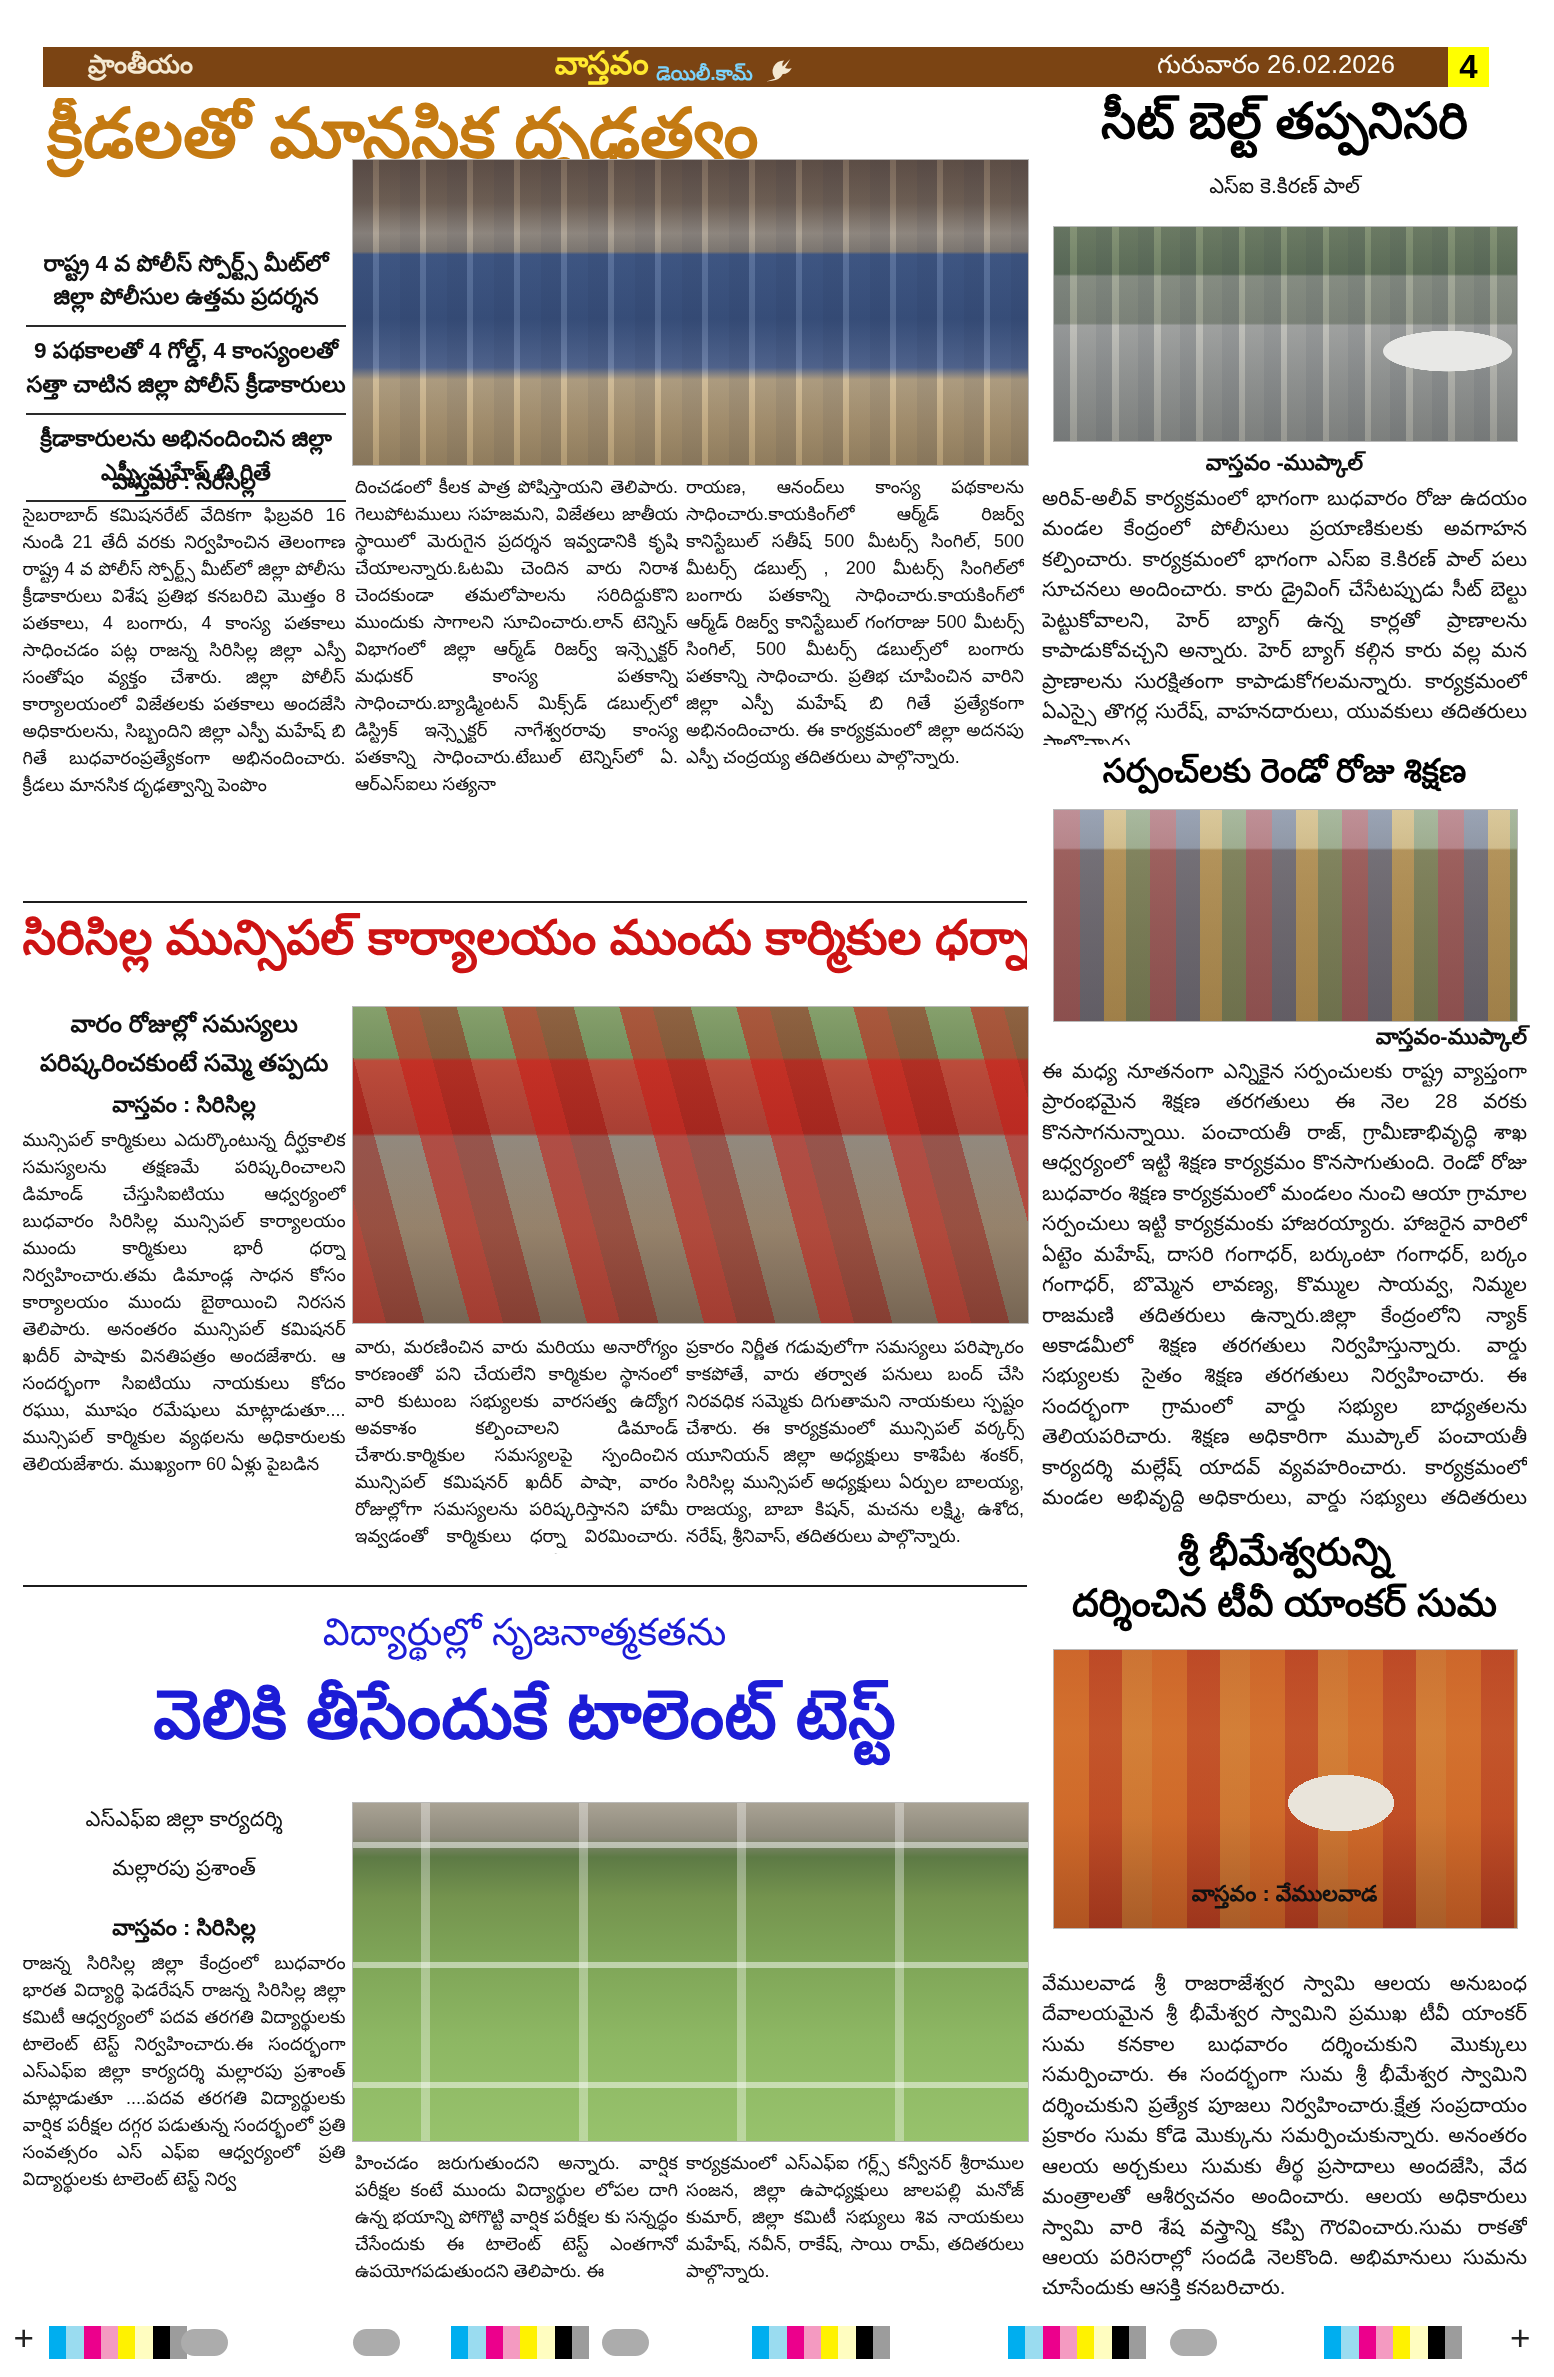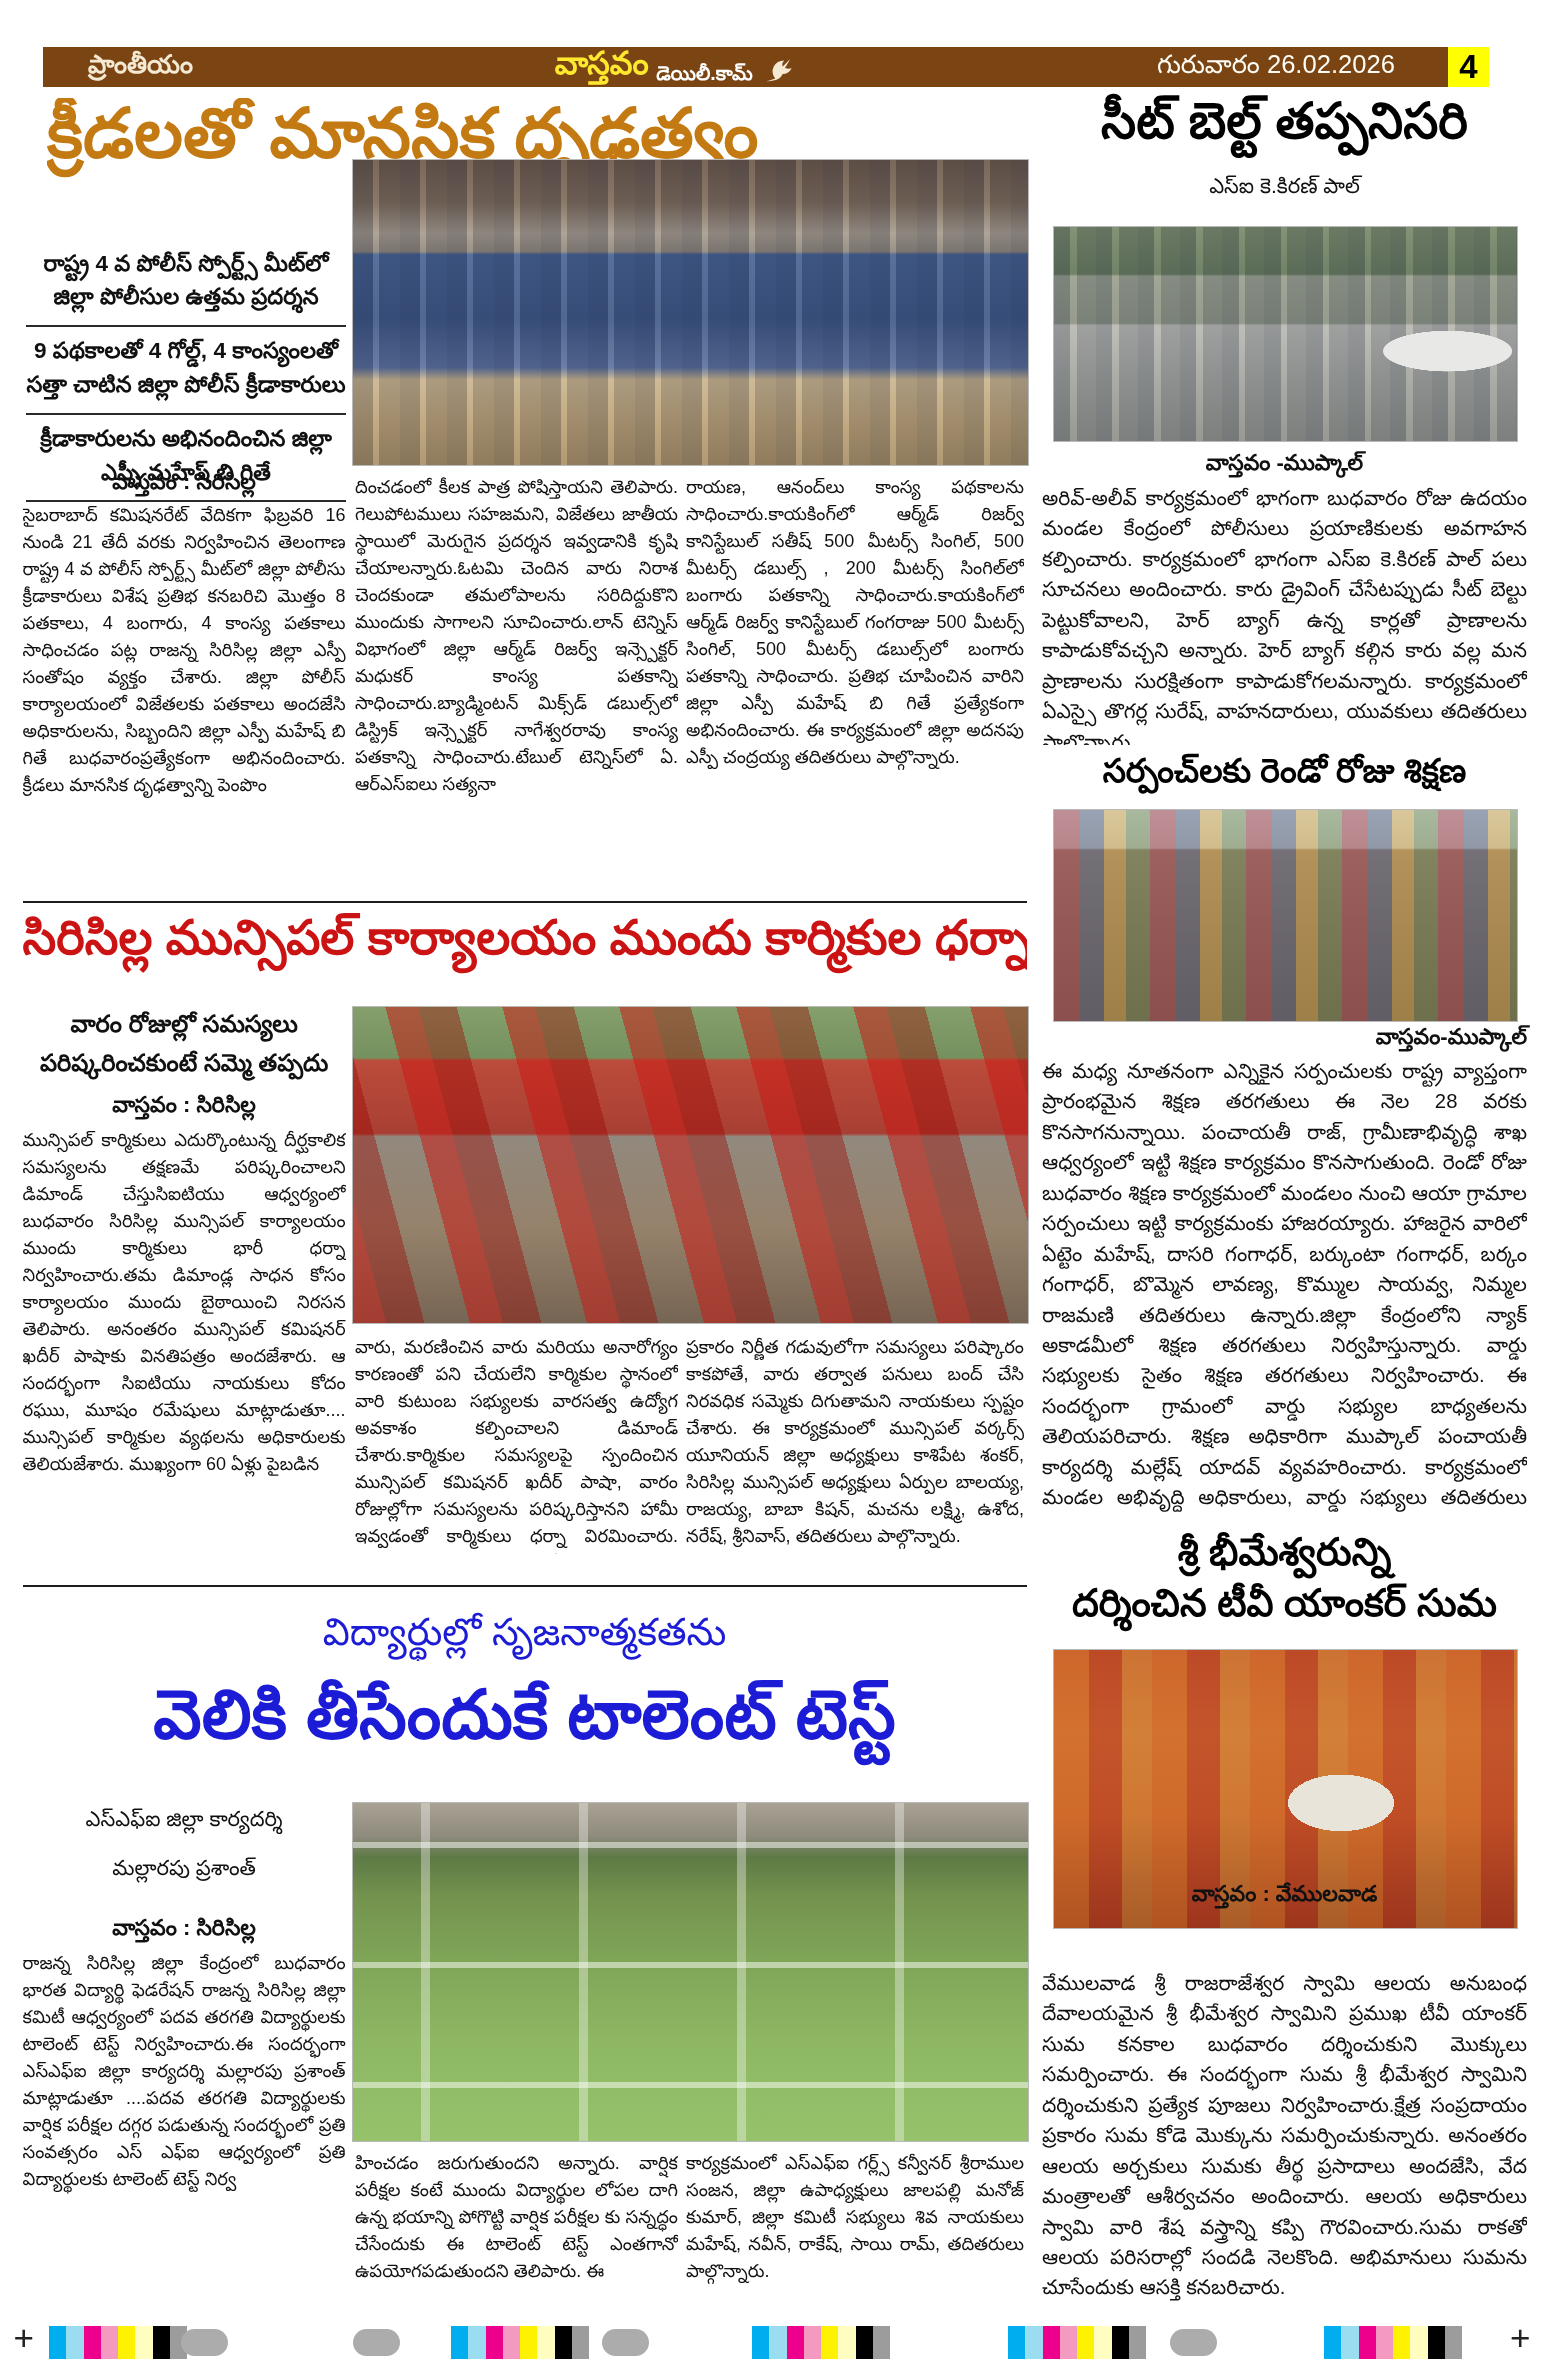--- a/index.html
+++ b/index.html
@@ -4,21 +4,21 @@
 <style>
   html,body{margin:0;padding:0;background:#e8e8e8;}
   .page{position:relative;width:1555px;height:2377px;background:#ffffff;
         font-family:"Liberation Sans",sans-serif;overflow:hidden;color:#111;}
   .abs{position:absolute;}
   
   .masthead{background:#7B4413;display:flex;align-items:center;gap:6px;}
   .masthead .section{color:#F4E9D2;font-size:25.6px;font-weight:bold;padding-left:45px;}
   .masthead .brand-wrap{flex:1;display:flex;align-items:flex-end;justify-content:center;gap:7.5px;}
   .masthead .brand{color:#FFE92F;font-size:32px;font-weight:bold;}
-  .masthead .brand-suffix{color:#ffffff;font-size:19.6px;font-weight:bold;margin-top:9px;}
+  .masthead .brand-suffix{color:#7dd3fc;font-size:19.6px;font-weight:bold;margin-top:9px;}
   .masthead .date{color:#FDFDF6;font-size:25.6px;padding-right:53px;}
   .pagebox{background:#FFFF00;color:#000;display:flex;align-items:center;justify-content:center;
            font-size:33px;font-weight:bold;}
   
   .hl-a{color:#C47A12;font-weight:bold;font-size:69px;line-height:1.05;white-space:nowrap;overflow:hidden;}
   .hl-b{color:#CC1313;font-weight:bold;font-size:48px;line-height:1.05;text-align:center;white-space:nowrap;overflow:hidden;}
   .kicker{color:#1C1CD6;font-weight:normal;font-size:38px;text-align:center;white-space:nowrap;overflow:hidden;}
   .hl-c{color:#1C1CD6;font-weight:bold;font-size:68px;line-height:1.05;text-align:center;white-space:nowrap;overflow:hidden;}
   .hl-r1{color:#000;font-weight:bold;font-size:50px;text-align:center;white-space:nowrap;overflow:hidden;}
   .hl-r2{color:#000;font-weight:bold;font-size:33px;text-align:center;white-space:nowrap;overflow:hidden;}

